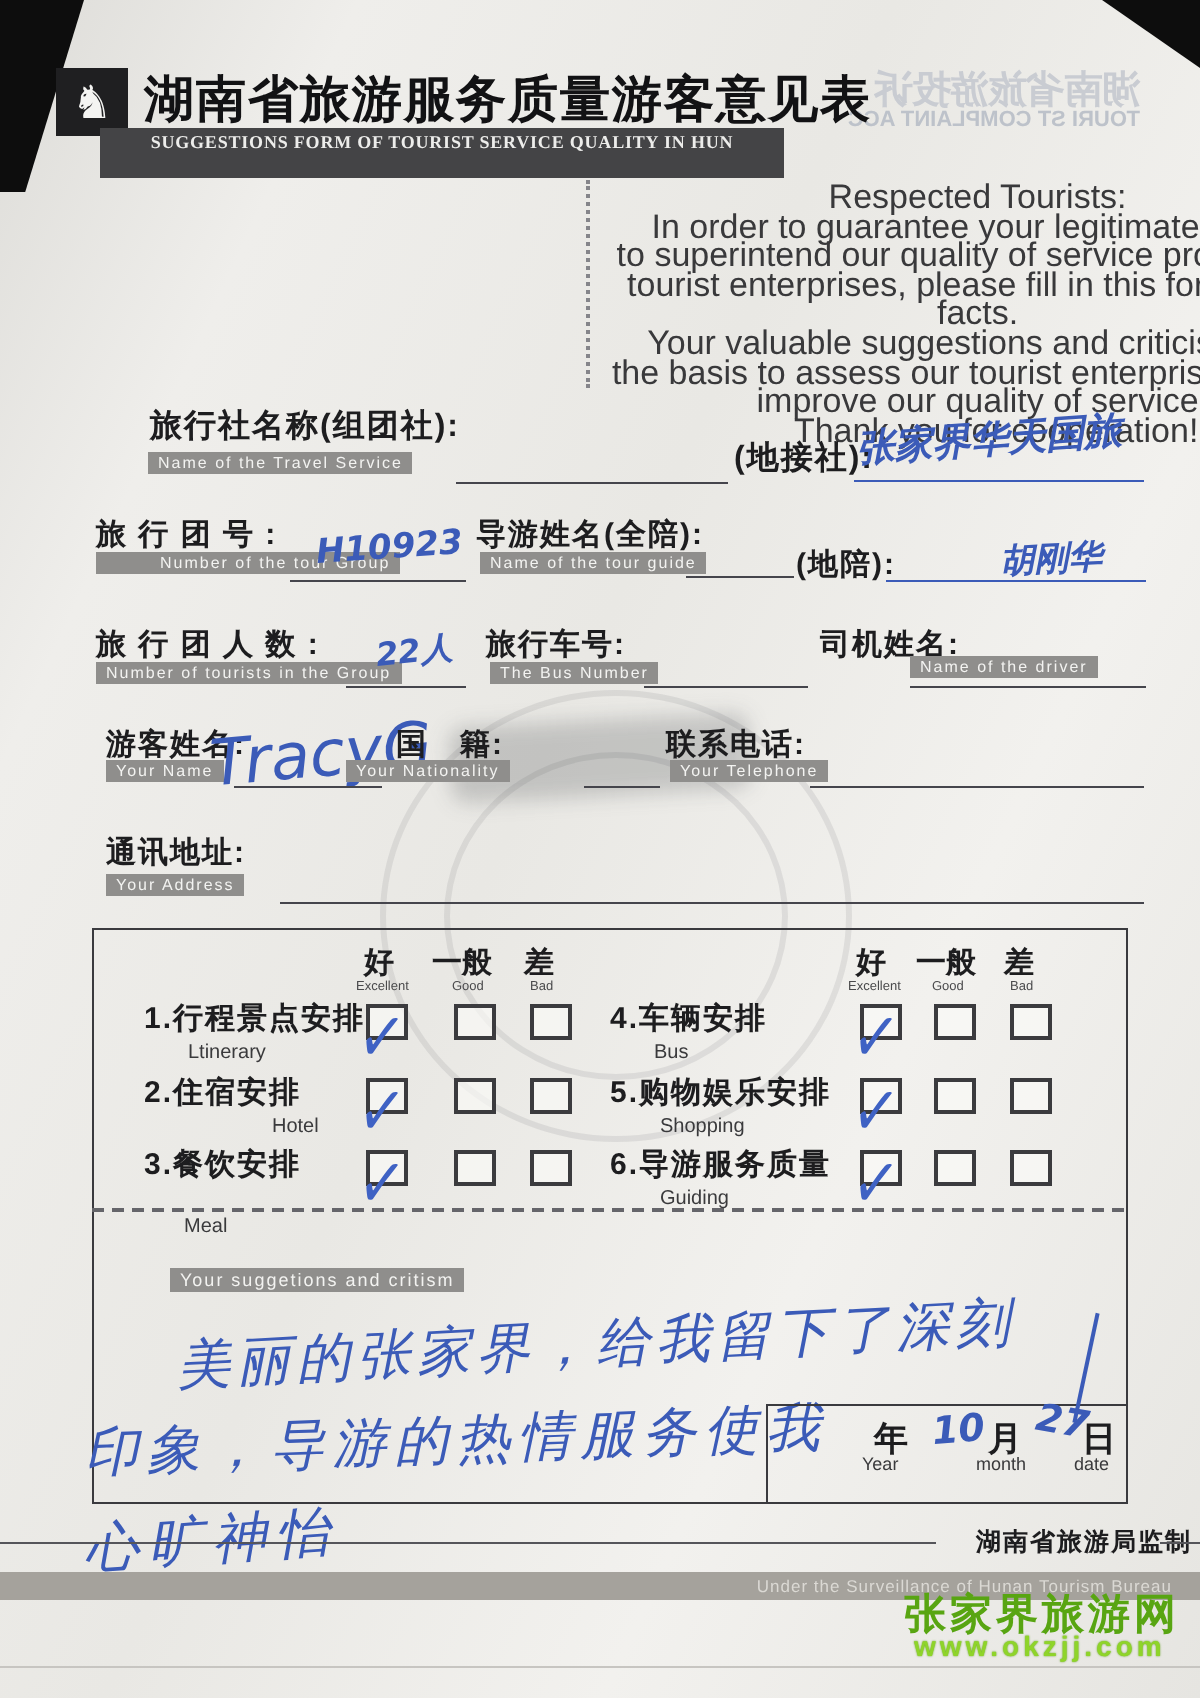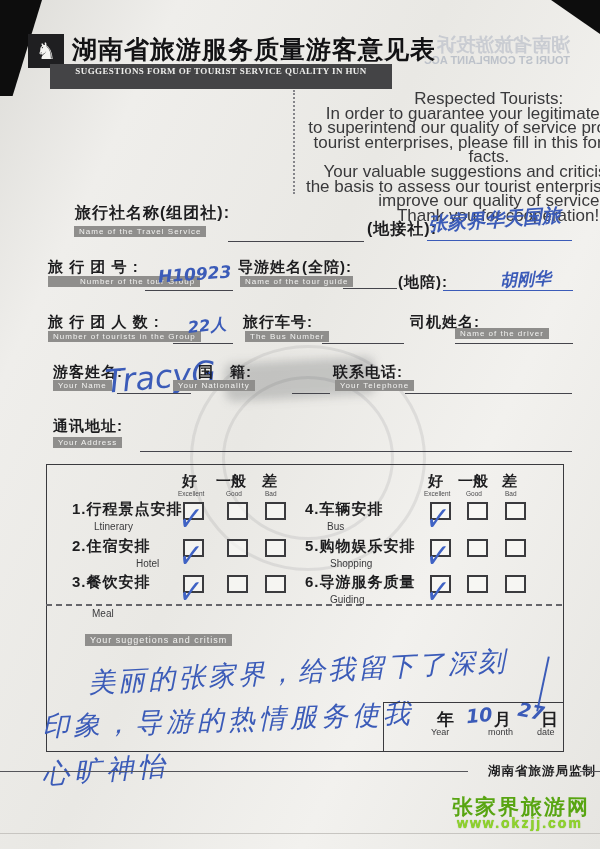--- a/index.html
+++ b/index.html
@@ -171,17 +171,18 @@
   <div class="abs cnlabel" style="left:494px;top:708px;font-size:17px;">月</div>
   <div class="abs" style="left:488px;top:727px;font-size:9px;color:#3a3a3c;">month</div>
   <div class="abs hw" style="left:518px;top:700px;font-size:19px;transform:rotate(10deg);">27</div>
   <div class="abs cnlabel" style="left:541px;top:708px;font-size:17px;">日</div>
   <div class="abs" style="left:537px;top:727px;font-size:9px;color:#3a3a3c;">date</div>
   <div class="abs" style="left:542px;top:656px;width:2px;height:56px;background:#3b5bb8;transform:rotate(12deg);"></div>
 
   <div class="abs" style="left:0;top:771px;width:468px;border-top:1.5px solid #55555a;"></div>
   <div class="abs cnlabel" style="left:476px;top:763px;font-size:12.5px;margin-left:12px;">湖南省旅游局监制</div>
   <div class="abs" style="left:580px;top:771px;width:20px;border-top:1.5px solid #55555a;"></div>
+  <div class="abs" style="left:0;top:786px;width:600px;height:14px;background:#a5a29c;color:#dbd9d4;font-size:8.5px;line-height:14px;text-align:right;padding-right:14px;box-sizing:border-box;letter-spacing:.5px;">Under the Surveillance of Hunan Tourism Bureau</div>
   <div class="abs" style="left:452px;top:793px;font-size:21px;font-weight:bold;color:#58a512;font-family:'Liberation Serif',serif;letter-spacing:2px;white-space:nowrap;">张家界旅游网</div>
   <div class="abs" style="left:457px;top:815px;font-size:14px;font-weight:bold;color:#8fd42a;letter-spacing:2px;white-space:nowrap;text-shadow:0 0 1px #5c9c12;">www.okzjj.com</div>
   <div class="abs" style="left:0;top:833px;width:600px;border-top:1px solid #c7c5c1;"></div>
 
 </div>
 
 </body></html>

